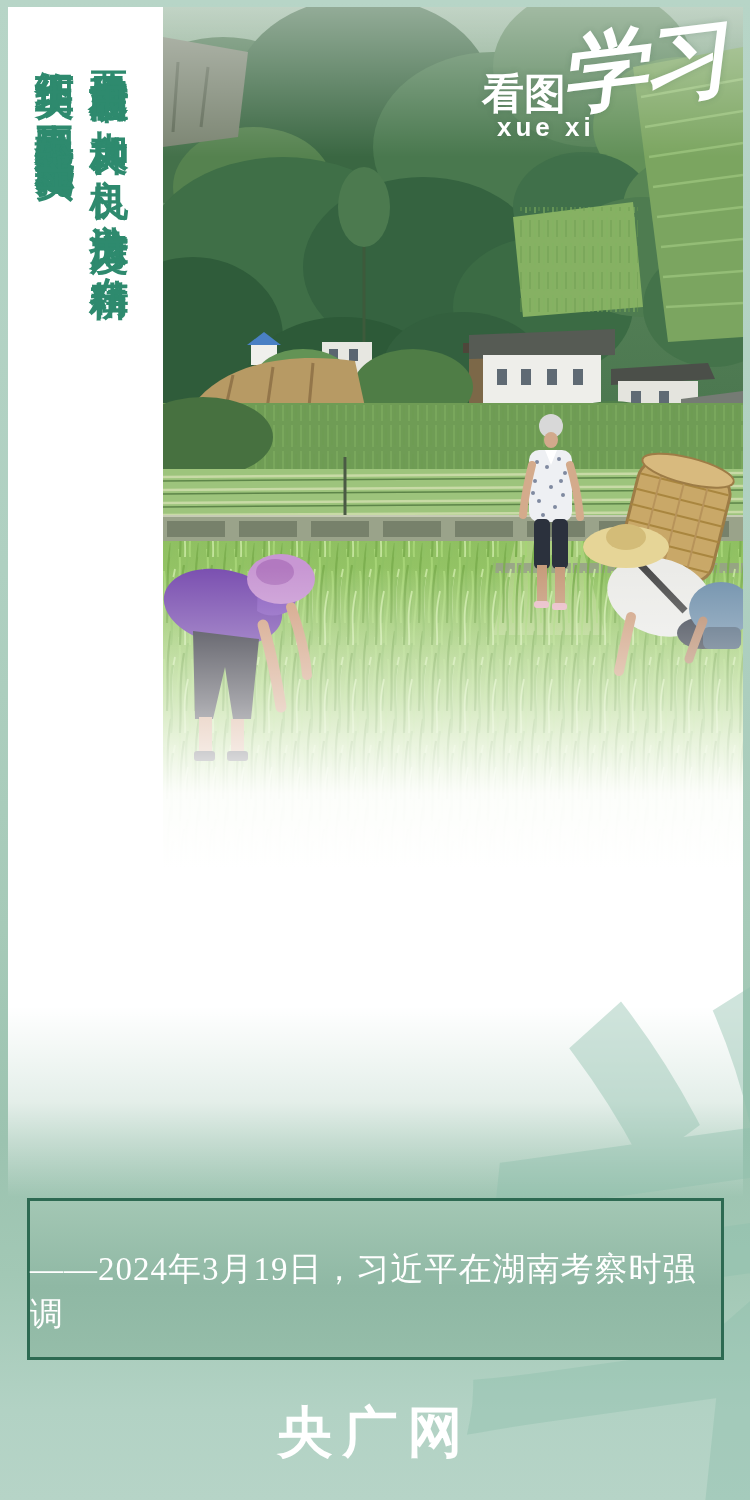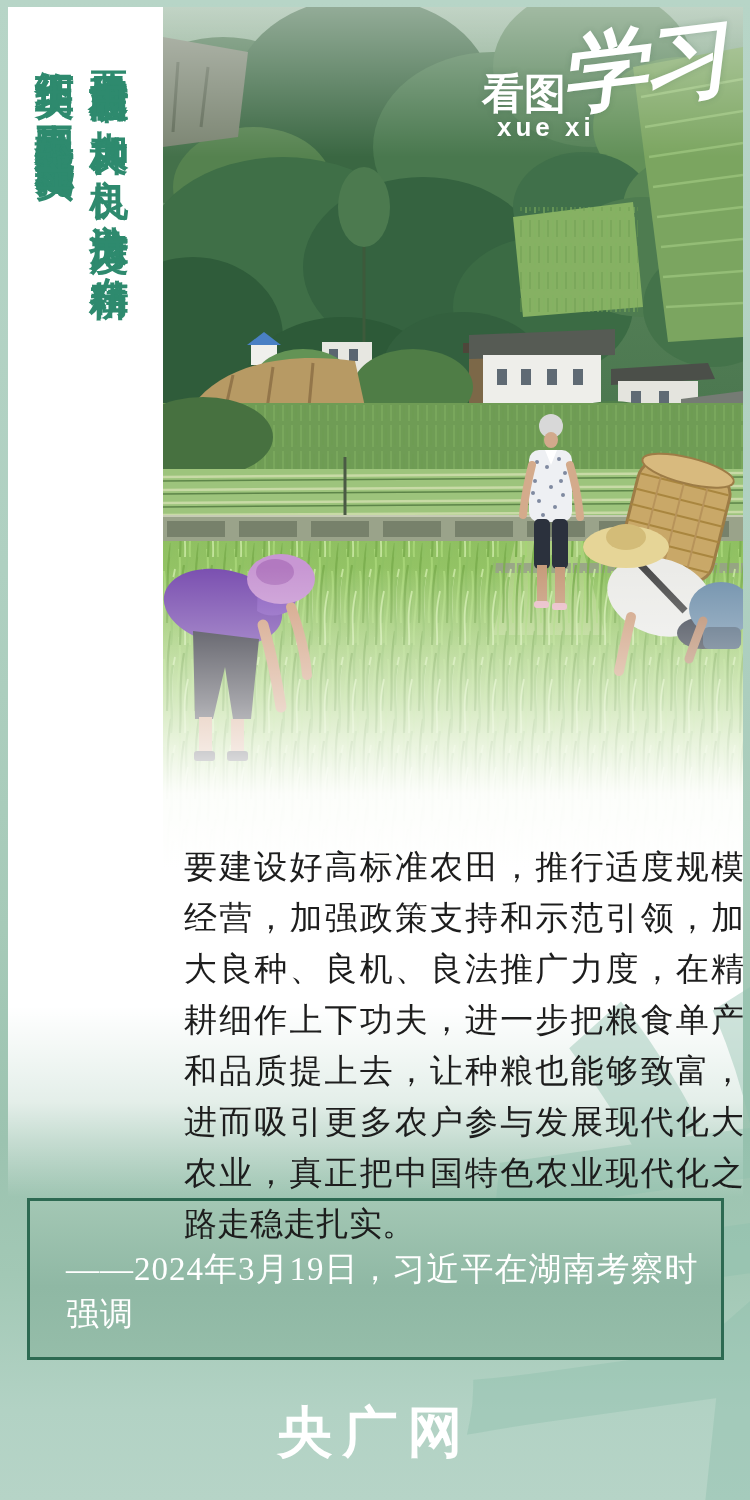--- a/index.html
+++ b/index.html
@@ -63,21 +63,21 @@
   }
   .quote-box{
     position:absolute;left:27px;top:1198px;width:697px;height:162px;
     box-sizing:border-box;border:3px solid #2d6a52;
     background:linear-gradient(180deg,#a3c7b4 0%, #8fb8a4 55%, #95bda9 100%);
     display:flex;align-items:center;justify-content:center;
     padding-top:26px;z-index:3;
   }
   .quote-text{
     font-family:"Liberation Serif", serif;
-    font-size:33px;letter-spacing:1px;color:#ffffff;padding-left:36px;
+    font-size:33px;letter-spacing:1px;color:#ffffff;
   }
   .footer-logo{
     position:absolute;left:50%;top:1396px;transform:translateX(-50%);
     font-size:55px;font-weight:700;color:#ffffff;letter-spacing:10px;
     z-index:4;
   }
 </style>
 </head>
 <body>
 
@@ -324,21 +324,20 @@
     <div>要建设好高标准农田　加大良种　良机　良法推广力度　在精耕</div>
     <div>细作上下功夫　真正把中国特色农业现代化之路走稳走扎实</div>
   </div>
 
   <div class="logo-kantu">看图</div>
   <div class="logo-pinyin">xue xi</div>
   <div class="logo-script">学习</div>
 
   <div class="watermark">学</div>
 
-  <div class="paragraph">要建设好高标准农田，推行适度规模经营，加强政策支持和示范引领，加大良种、良机、良法推广力度，在精耕细作上下功夫，进一步把粮食单产和品质提上去，让种粮也能够致富，进而吸引更多农户参与发展现代化大农业，真正把中国特色农业现代化之路走稳走扎实。</div>
 
   <div class="quote-box">
     <span class="quote-text">——2024年3月19日，习近平在湖南考察时强调</span>
   </div>
 
   <div class="footer-logo">央广网</div>
 
 </div>
 
 </body></html>

